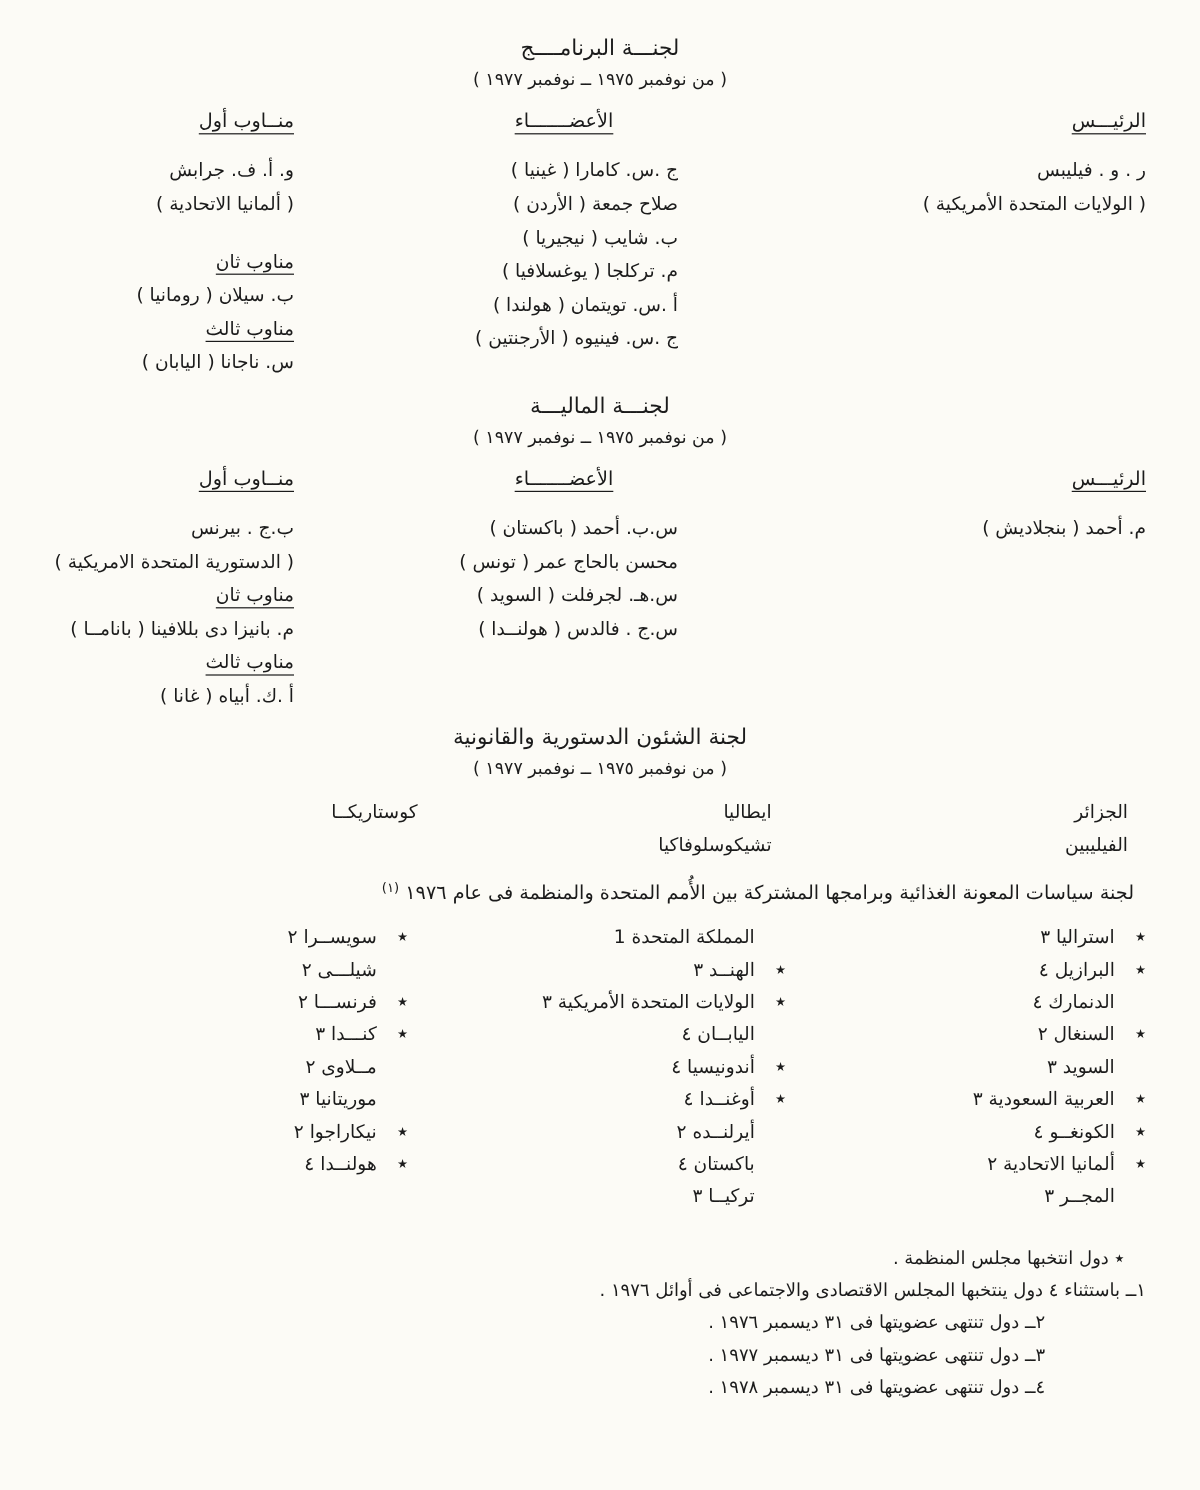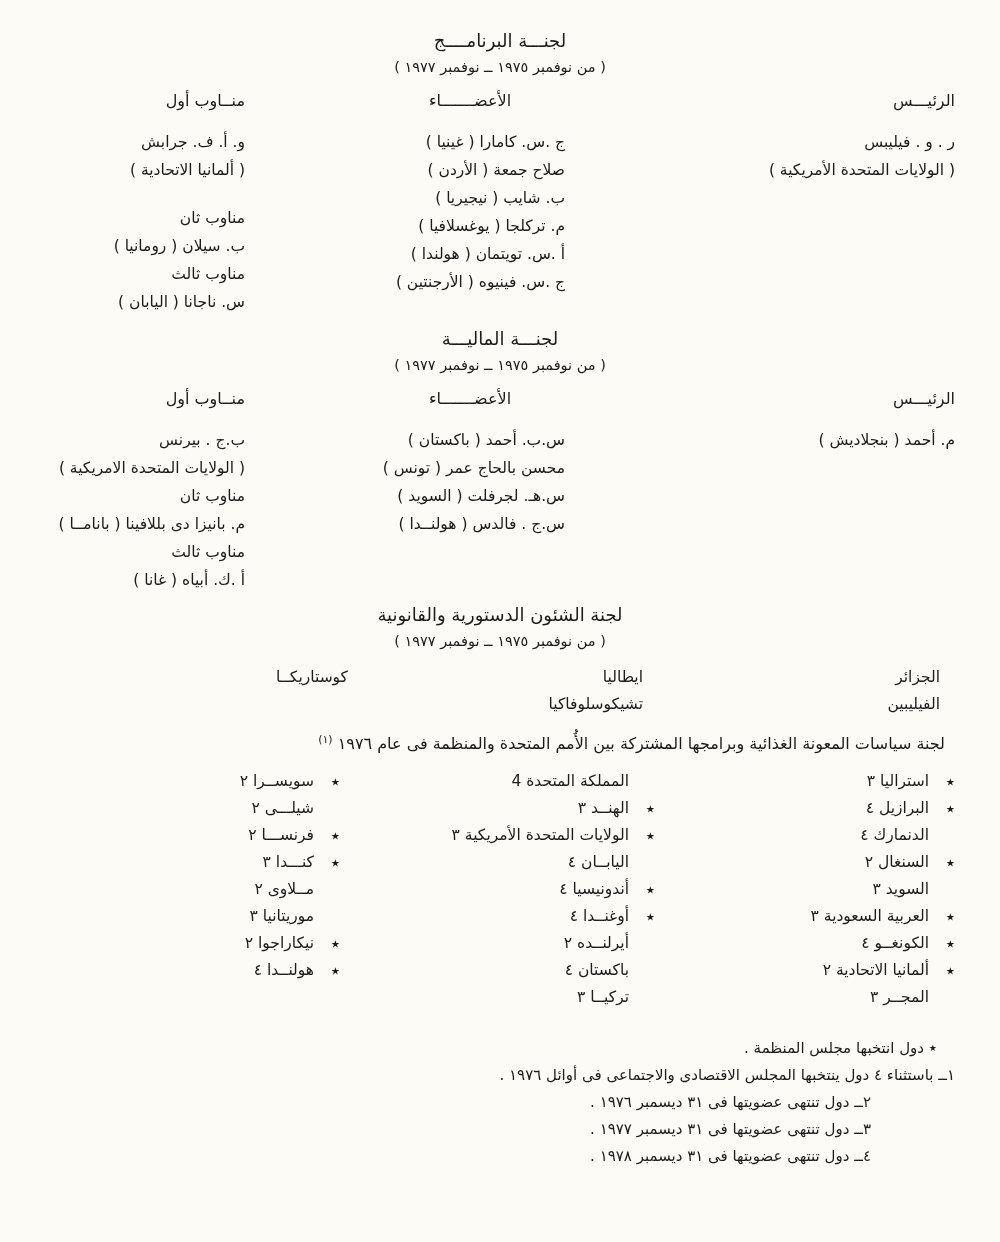--- a/index.html
+++ b/index.html
@@ -15,21 +15,21 @@
   .c-title  { font-size:18px; font-weight:normal; text-align:center; line-height:26px; white-space:nowrap; }
   .c-period { font-size:14.5px; text-align:center; line-height:22px; margin-top:2px; white-space:nowrap; }
 
   .cols { display:flex; margin-top:10px; }
   .col  { flex:0 0 auto; }
   .col-chair   { width:245px; }
   .col-members { width:190px; margin-right:145px; }
   .col-alt     { width:200px; margin-right:130px; }
 
   .hdr { font-size:16px; line-height:26px; margin-bottom:14px; white-space:nowrap;
-         text-underline-offset:5px; text-decoration-thickness:1.2px; }
+         text-decoration:underline; text-underline-offset:5px; text-decoration-thickness:1.2px; }
   .hdr.sub { font-size:15.5px; line-height:28px; margin-bottom:0; }
   .gap-top { margin-top:20px; }
   .hdr-center { text-align:center; }
   .line { font-size:15.5px; line-height:28px; white-space:nowrap; }
 
   .sec2 { margin-top:10px; }
   .sec3 { margin-top:8px; }
   .sec3 .c-title { margin-bottom:0; }
   .legal-cols { display:flex; margin-top:12px; }
   .lcol .line { line-height:27px; }
@@ -100,21 +100,21 @@
       <div class="col col-members">
         <div class="hdr hdr-center">الأعضـــــــاء</div>
         <div class="line">س.ب. أحمد ( باكستان )</div>
         <div class="line">محسن بالحاج عمر ( تونس )</div>
         <div class="line">س.هـ. لجرفلت ( السويد )</div>
         <div class="line">س.ج . فالدس ( هولنــدا )</div>
       </div>
       <div class="col col-alt">
         <div class="hdr">منــاوب أول</div>
         <div class="line">ب.ج . بيرنس</div>
-        <div class="line">( الولايات المتحدة الامريكية )</div>
+        <div class="line">( الدستورية المتحدة الامريكية )</div>
         <div class="hdr sub">مناوب ثان</div>
         <div class="line">م. بانيزا دى بللافينا ( بانامــا )</div>
         <div class="hdr sub">مناوب ثالث</div>
         <div class="line">أ .ك. أبياه ( غانا )</div>
       </div>
     </div>
   </section>
 
   <section class="sec3">
     <h2 class="c-title">لجنة الشئون الدستورية والقانونية</h2>
@@ -176,21 +176,21 @@
           </div>
         <div class="entry">
             <span class="star"></span>
             <span>المجــر ٣</span>
           </div>
       </div>
 
       <div class="fcol fcol-mid">
         <div class="entry">
             <span class="star"></span>
-            <span>المملكة المتحدة 4</span>
+            <span>المملكة المتحدة 1</span>
           </div>
         <div class="entry">
             <span class="star">٭</span>
             <span>الهنــد ٣</span>
           </div>
         <div class="entry">
             <span class="star">٭</span>
             <span>الولايات المتحدة الأمريكية ٣</span>
           </div>
         <div class="entry">

